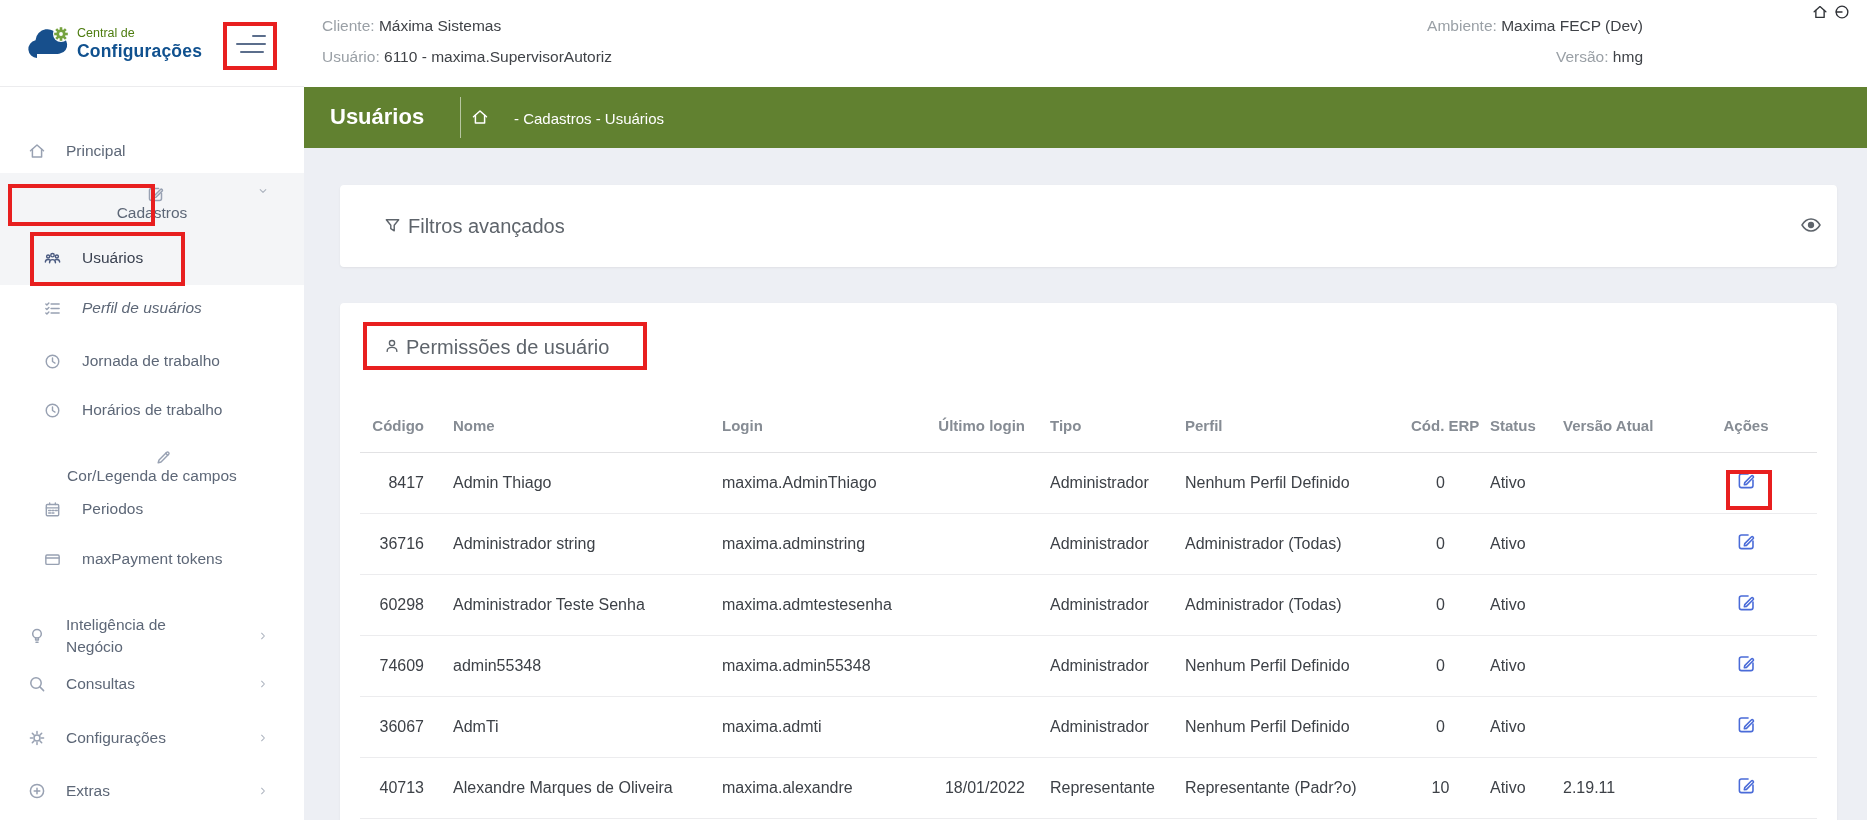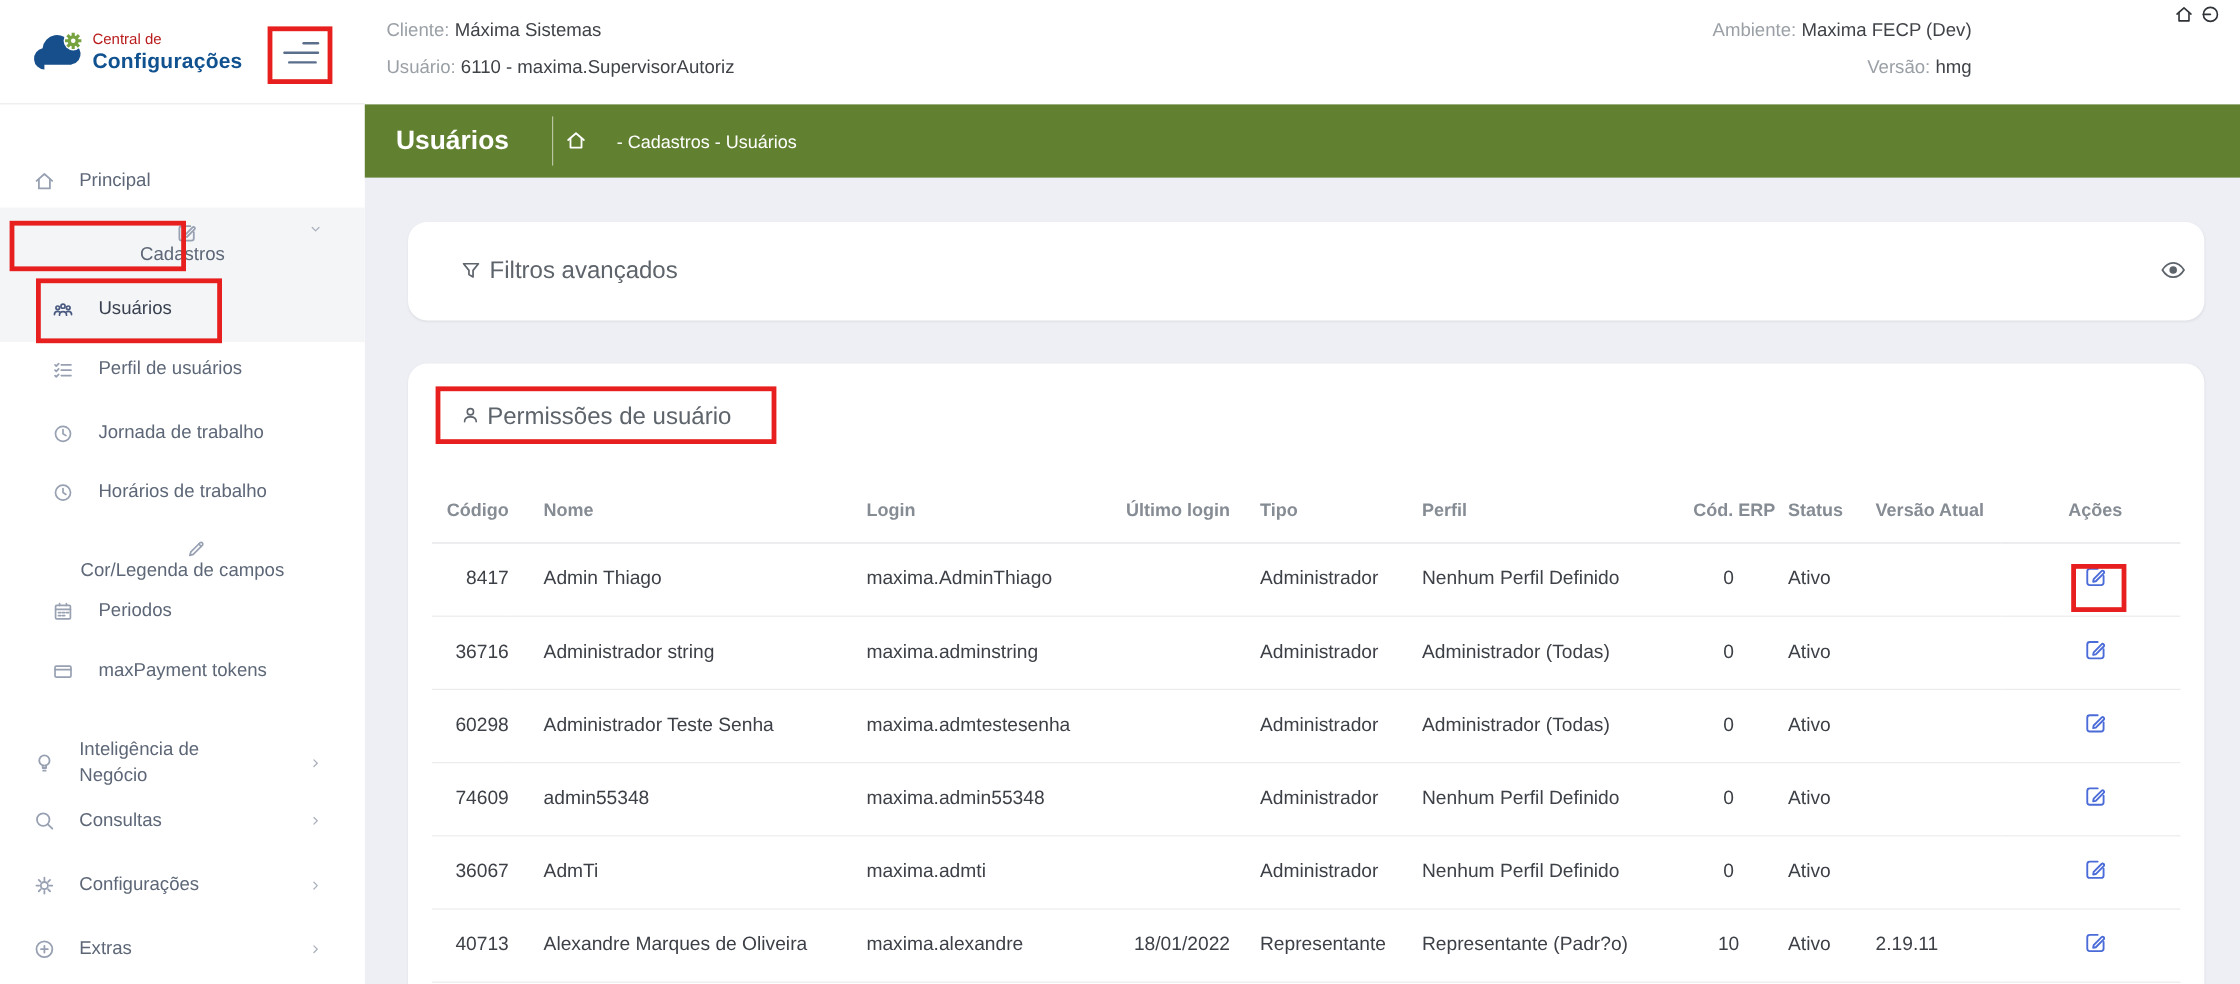--- a/index.html
+++ b/index.html
@@ -15,21 +15,21 @@
 .tr2{right:224px;top:48px;text-align:right}
 .ticon{position:absolute;width:18px;height:18px;color:#2f3237}
 .ticon svg{width:18px;height:18px}
 .t-home{right:38px;top:3px}
 .t-logout{right:16px;top:3px}
 
 .sidebar{position:absolute;left:0;top:0;width:304px;height:820px;background:#fff}
 .logoblock{position:absolute;left:0;top:0;width:304px;height:87px;border-bottom:1px solid #ececee;background:#fff}
 .logoblock svg.cloud{position:absolute;left:25px;top:24px}
 .logotext{position:absolute;left:77px;top:27px;line-height:1}
-.logotext .l1{font-size:12.5px;color:#b91c1c;margin-bottom:3px}
+.logotext .l1{font-size:12.5px;color:#4d7c0f;margin-bottom:3px}
 .logotext .l2{font-size:17.5px;font-weight:bold;color:#10518f;letter-spacing:.2px}
 .hamburger{position:absolute;left:227px;top:26px;width:46px;height:40px;cursor:pointer}
 .hamburger i{position:absolute;height:2px;background:#5b6e8c;border-radius:1px}
 .hamburger i:nth-child(1){left:25px;width:14px;top:9px}
 .hamburger i:nth-child(2){left:9px;width:30px;top:17px}
 .hamburger i:nth-child(3){left:13px;width:24px;top:25px}
 .group-bg{position:absolute;left:0;top:173px;width:304px;height:112px;background:#f4f5f7}
 .mi{position:absolute;left:0;width:304px;height:44px;display:flex;align-items:center;color:#5d6777;font-size:15.5px;cursor:pointer}
 .mi .icn{width:20px;height:20px;color:#98a1b2;flex:0 0 auto;margin-left:27px;margin-right:19px}
 .mi.sub .icn{margin-left:43px;margin-right:20px;width:19px;height:19px}
@@ -41,21 +41,21 @@
 .mi.twoline{height:56px}
 .mi.twoline .lbl{width:130px;line-height:1.45}
 
 .greenbar{position:absolute;left:304px;top:87px;width:1563px;height:61px;background:#618130}
 .gtitle{position:absolute;left:26px;top:17px;font-size:22px;font-weight:bold;color:#fff}
 .gdiv{position:absolute;left:156px;top:10px;width:1px;height:41px;background:rgba(255,255,255,.55)}
 .ghome{position:absolute;left:166px;top:20px;width:20px;height:20px;color:#fff}
 .ghome svg{width:20px;height:20px}
 .gcrumb{position:absolute;left:210px;top:23px;font-size:15px;color:#fff}
 
-.card{position:absolute;background:#fff;border-radius:16px;box-shadow:0 1px 2px rgba(60,64,67,.08)}
+.card{position:absolute;background:#fff;border-radius:4px;box-shadow:0 1px 2px rgba(60,64,67,.08)}
 .card1{left:340px;top:185px;width:1497px;height:82px}
 .cicon{position:absolute;left:43px;top:31px;width:19px;height:19px;color:#5e646b}
 .cicon svg{width:19px;height:19px}
 .ctitle{position:absolute;left:68px;top:30px;font-size:20px;color:#5e646b}
 .eye{position:absolute;right:15px;top:31px;width:22px;height:18px;color:#5e646b;cursor:pointer}
 .eye svg{width:22px;height:18px}
 .card2{left:340px;top:303px;width:1497px;height:540px}
 .cicon2{position:absolute;left:43px;top:34px;width:18px;height:18px;color:#5e646b}
 .cicon2 svg{width:18px;height:18px}
 .ctitle2{position:absolute;left:66px;top:33px;font-size:20px;color:#5e646b}
@@ -144,21 +144,21 @@
           <span class="icn "><svg viewBox="0 0 20 20" stroke="currentColor" stroke-width="1.5" fill="none" stroke-linecap="round" stroke-linejoin="round">
               <circle cx="5.4" cy="7.9" r="1.6"></circle>
               <circle cx="14.6" cy="7.9" r="1.6"></circle>
               <circle cx="10" cy="6.5" r="1.8"></circle>
               <path d="M2.5 13.8 c0-1.8 1.3-2.8 2.9-2.8.6 0 1.2.2 1.7.5"></path>
               <path d="M17.5 13.8 c0-1.8-1.3-2.8-2.9-2.8-.6 0-1.2.2-1.7.5"></path>
               <path d="M6.9 14.4 c0-2 1.3-3.2 3.1-3.2 s3.1 1.2 3.1 3.2"></path>
             </svg></span>
           <span class="lbl">Usuários</span>
         </div>
-        <div class="mi sub" style="top: 286px;">
+        <div class="mi sub" style="top: 286px; font-style: italic;">
           <span class="icn "><svg viewBox="0 0 20 20" stroke="currentColor" stroke-width="1.5" fill="none" stroke-linecap="round" stroke-linejoin="round">
               <path d="M8.5 5.3 H17 M8.5 10 H17 M8.5 14.7 H17"></path>
               <path d="M3 5.3 l1.1 1.1 L6.2 4.2 M3 10 l1.1 1.1 L6.2 8.9 M3 14.7 l1.1 1.1 L6.2 13.6"></path>
             </svg></span>
           <span class="lbl">Perfil de usuários</span>
         </div>
         <div class="mi sub" style="top: 339px;">
           <span class="icn "><svg viewBox="0 0 20 20" stroke="currentColor" stroke-width="1.5" fill="none" stroke-linecap="round" stroke-linejoin="round">
               <circle cx="10" cy="10" r="6.6"></circle>
               <path d="M10 6.4 V10 L12.6 11.6"></path>

